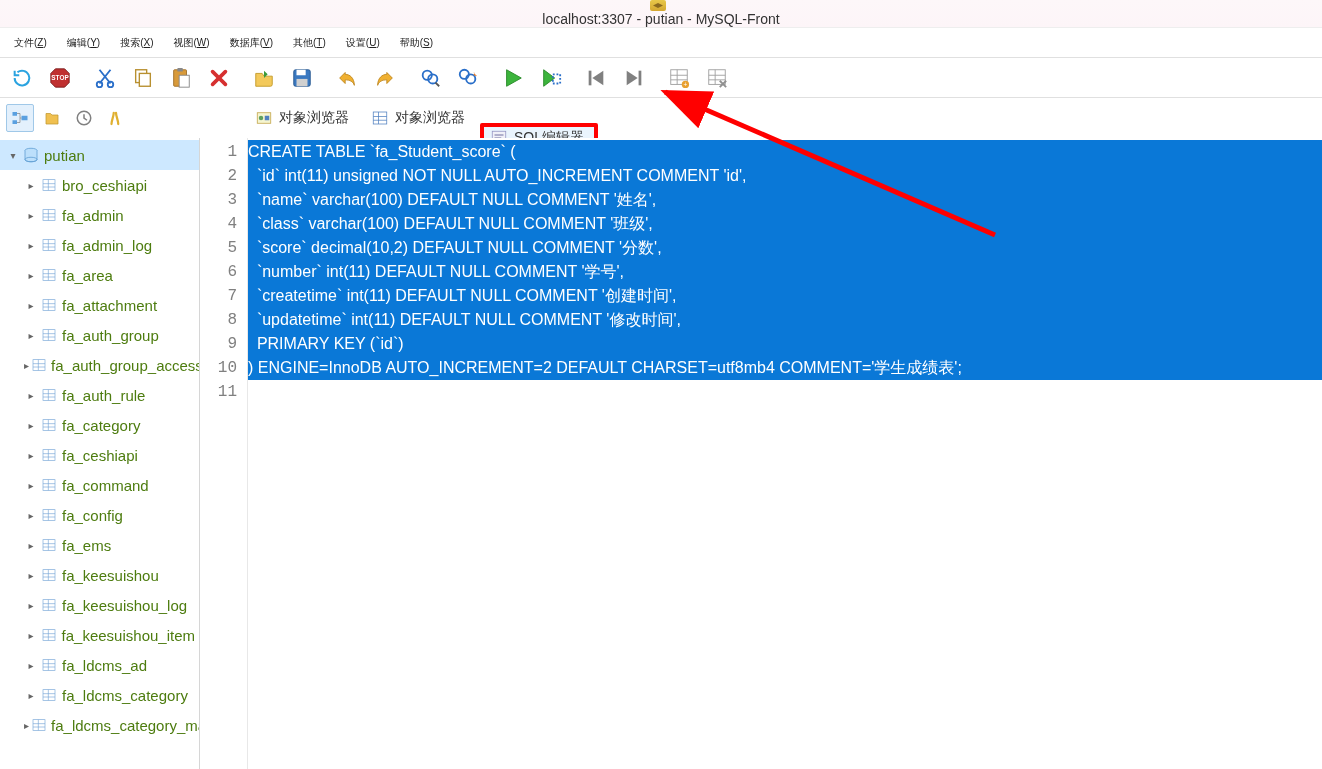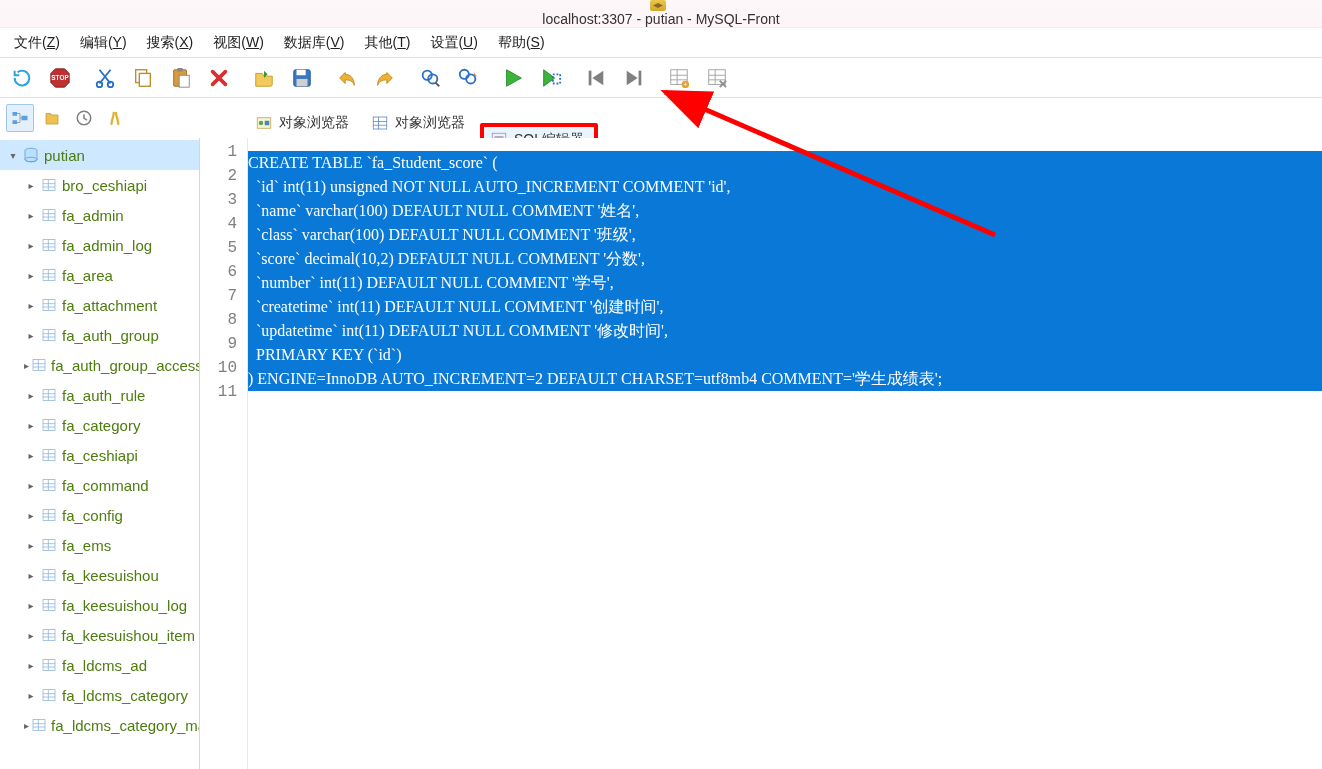--- a/index.html
+++ b/index.html
@@ -4,48 +4,48 @@
 <style>
 * { box-sizing: border-box; margin: 0; padding: 0; }
 body { font-family: "Microsoft YaHei", "Segoe UI", Tahoma, sans-serif; font-size: 13px; background: #fff; color: #333; overflow: hidden; }
 
 .titlebar { display: flex; align-items: center; height: 28px; padding: 0 8px; background: linear-gradient(#fdf7f9, #fdf5f8); border-bottom: 1px solid #eee; flex-direction: column; }
 .titlebar .app-icon { width: 16px; height: 16px; margin-right: 6px; background: linear-gradient(#e8c84a, #d4a730); border-radius: 2px; position: relative; }
 .titlebar .app-icon::after { content: ""; position: absolute; inset: 3px; background: #8b6a1f; clip-path: polygon(50% 0, 100% 50%, 50% 100%, 0 50%); }
 .titlebar .title-text { font-size: 14px; color: #333; }
 
 .menubar { display: flex; align-items: center; height: 30px; padding: 0 6px; background: #fff; border-bottom: 1px solid #e0e0e0; gap: 2px; }
-.menubar .menu-item { padding: 3px 10px 3px 8px; font-size: 14px; color: #222; cursor: pointer; }
+.menubar .menu-item { padding: 3px 10px 3px 8px; font-size: 10px; color: #222; cursor: pointer; }
 .menubar .mnemonic { text-decoration: underline; }
 
 .toolbar { display: flex; align-items: center; height: 40px; padding: 2px 6px; background: #fff; border-bottom: 1px solid #e0e0e0; gap: 6px; }
 .toolbar .tool-btn { width: 32px; height: 32px; display: flex; align-items: center; justify-content: center; cursor: pointer; border-radius: 2px; }
 .toolbar .tool-sep { width: 1px; height: 28px; background: transparent; }
 
 .subbar { display: flex; align-items: center; height: 40px; padding: 2px 6px; background: #fff; gap: 4px; }
 .subbar .sub-btn { width: 28px; height: 28px; display: flex; align-items: center; justify-content: center; cursor: pointer; border-radius: 2px; }
 .subbar .sub-btn.active { background: #e3f0fc; border: 1px solid #a0c8e8; }
-.subbar .tab-btn { display: flex; align-items: flex-end; height: 30px; padding: 0 10px 0 6px; gap: 6px; cursor: pointer; border: 1px solid transparent; border-radius: 2px; font-size: 14px; }
+.subbar .tab-btn { display: flex; align-items: center; height: 30px; padding: 0 10px 0 6px; gap: 6px; cursor: pointer; border: 1px solid transparent; border-radius: 2px; font-size: 14px; }
 .subbar .tab-btn.active-red { background: #eaf4fd; border: 4px solid #ff0000; margin-top: 40px; }
 .subbar .spacer { flex: 0 0 auto; width: 110px; }
 
 .main { position: absolute; left: 0; right: 0; top: 138px; bottom: 0; display: flex; }
 .sidebar { width: 200px; border-right: 1px solid #d6d6d6; background: #fff; overflow: hidden; }
 .tree-root { padding: 2px 0; }
 .tree-node { display: flex; align-items: center; height: 30px; padding: 0 4px 0 6px; cursor: pointer; }
 .tree-node.selected { background: #cde8ff; }
 .tree-expander { width: 14px; height: 14px; display: flex; align-items: center; justify-content: center; color: #666; font-size: 10px; margin-right: 2px; }
 .tree-icon { width: 18px; height: 18px; margin-right: 4px; display: flex; align-items: center; justify-content: center; }
 .tree-label { font-size: 15px; white-space: nowrap; color: #4d7c0f; }
 .tree-children .tree-node { padding-left: 24px; }
 
 .editor-area { flex: 1; display: flex; background: #fff; position: relative; overflow: hidden; }
 .gutter { width: 48px; background: #fff; border-right: 1px solid #e8e8e8; padding-top: 2px; }
 .gutter .ln { height: 24px; line-height: 24px; text-align: right; padding-right: 10px; font-family: "Courier New", Consolas, monospace; font-size: 16px; color: #808080; }
-.code-pane { flex: 1; padding-top: 2px; font-family: Liberation Serif, serif; font-size: 16px; background: #fff; white-space: pre; overflow: hidden; margin-top: 11px; }
+.code-pane { flex: 1; padding-top: 2px; font-family: Liberation Sans, sans-serif; font-size: 16px; background: #fff; white-space: pre; overflow: hidden; }
 .code-line { height: 24px; line-height: 24px; }
 .code-line.selected { background: #0a78d7; color: #fff; }
 
 .annotation-svg { position: absolute; left: 0; top: 0; pointer-events: none; z-index: 50; }
 
 
 svg { display: block; }
 </style>
 </head>
 <body>

